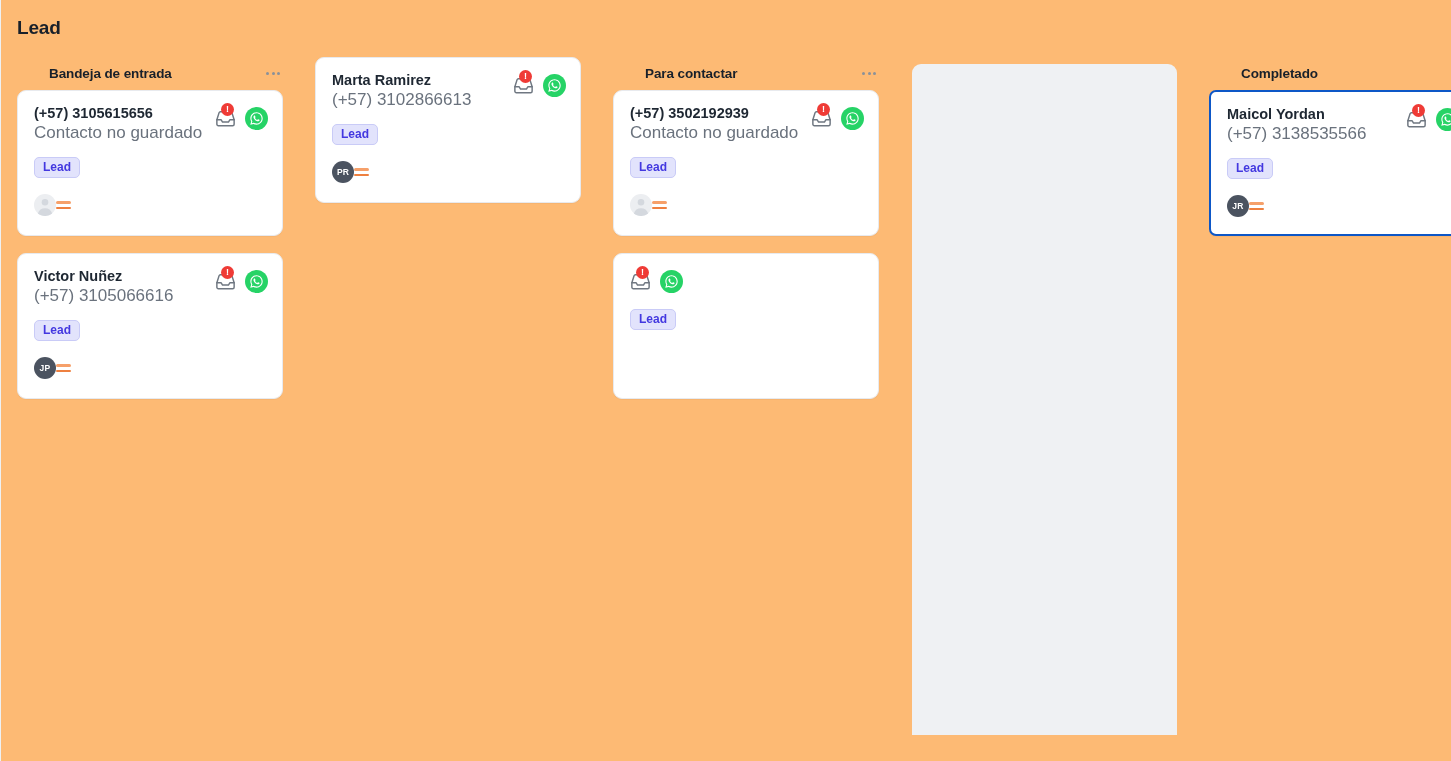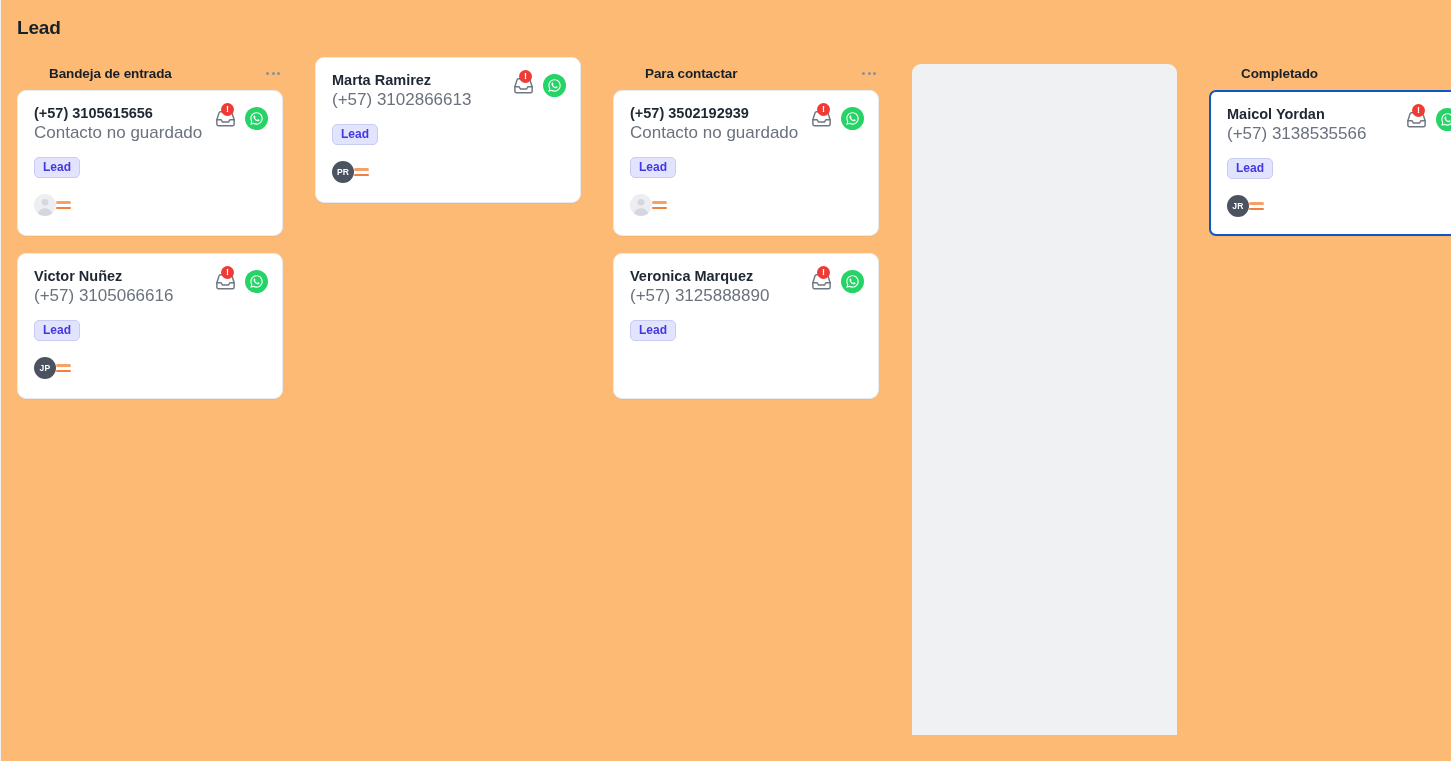--- a/index.html
+++ b/index.html
@@ -353,24 +353,20 @@
                   <circle cx="12" cy="9" r="3.6"></circle>
                   <path d="M4.2 21.3a8.2 8.2 0 0 1 15.6 0A11.9 11.9 0 0 1 12 24c-3 0-5.7-1.05-7.8-2.7z"></path>
                 </svg>
               </div>
               <div class="prio">
                 <i></i>
                 <i class="b2"></i>
               </div>
             </div></div>
           <div class="card"><div class="card-top">
-              <div class="card-ident">
-                <div class="card-name">Veronica Marquez</div>
-                <div class="card-sub">(+57) 3125888890</div>
-              </div>
               <div class="card-icons">
                 <div class="inbox-wrap">
                   <div class="badge-dot">!</div>
                   <div><svg width="21" height="19" viewBox="0 0 24 22" fill="none" stroke="#6f7781" stroke-width="1.7" stroke-linecap="round" stroke-linejoin="round">
                       <path d="M2 12.5h5l1.6 2.6h6.8l1.6-2.6h5"></path>
                       <path d="M2 12.5 4.6 4.2a1.6 1.6 0 0 1 1.5-1.1h11.8a1.6 1.6 0 0 1 1.5 1.1L22 12.5v5.1a1.7 1.7 0 0 1-1.7 1.7H3.7A1.7 1.7 0 0 1 2 17.6z"></path>
                     </svg></div>
                 </div>
                 <div class="wa-icon">
                   <svg width="15" height="15" viewBox="0 0 24 24" fill="#ffffff">

